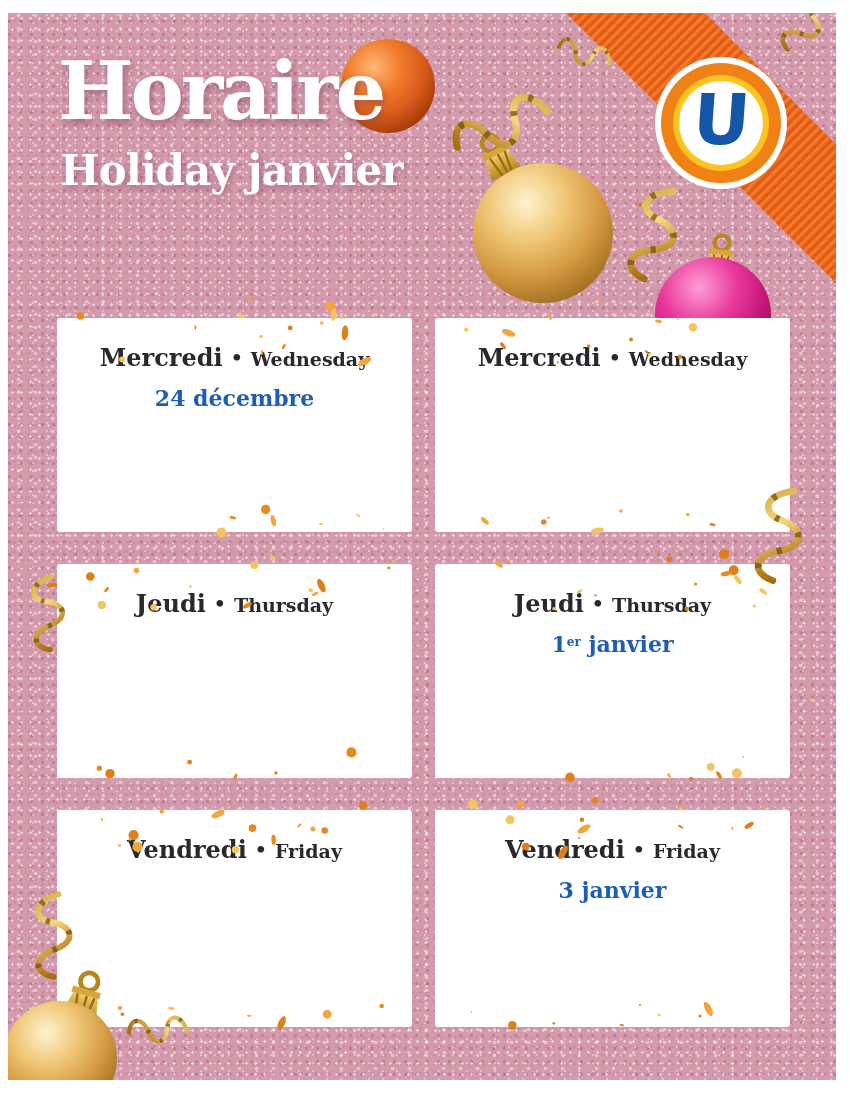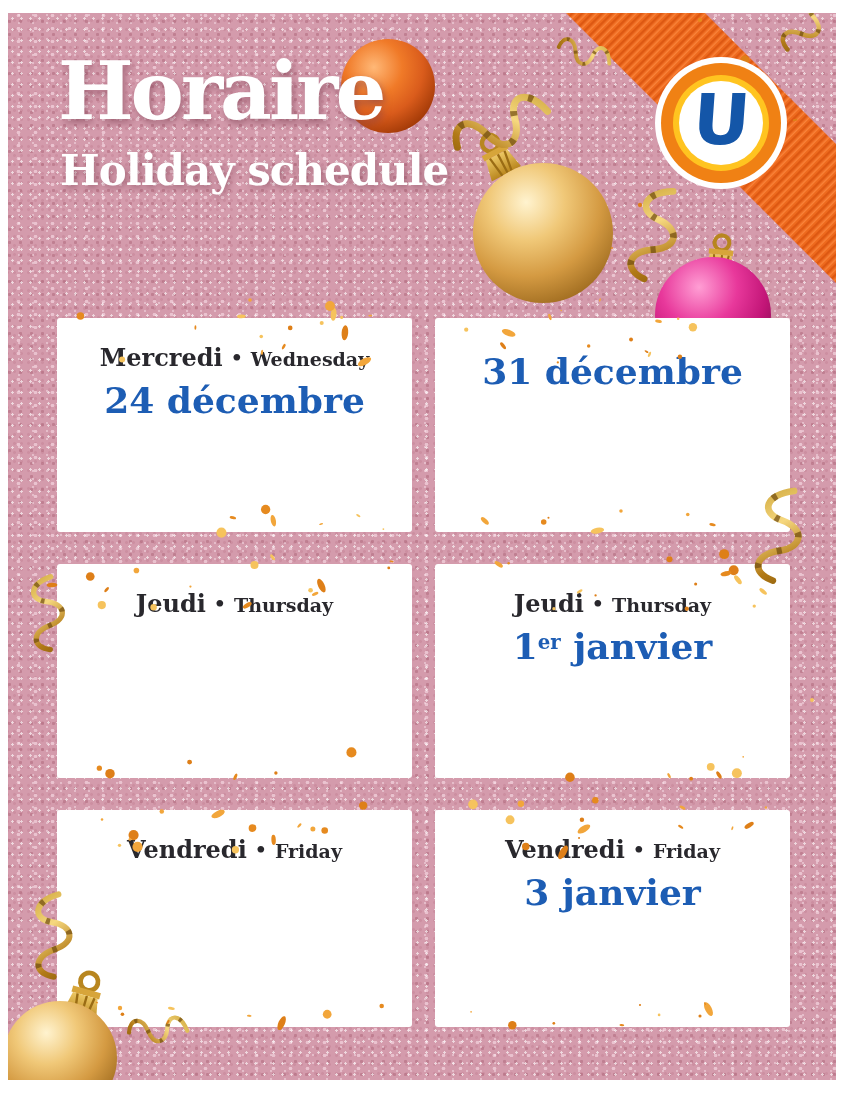--- a/index.html
+++ b/index.html
@@ -56,21 +56,21 @@
     position:absolute;left:57px;top:318px;width:733px;z-index:3;
     display:grid;grid-template-columns:355px 355px;column-gap:23px;
     grid-template-rows:214px 214px 217px;row-gap:32px;
   }
   .card{
     background:#ffffff;border-radius:3px;text-align:center;padding-top:26px;box-sizing:border-box;
   }
   .day-row{color:var(--day-dark);font-weight:bold;font-size:24px;line-height:28px;}
   .day-en{font-size:19px;}
   .dot{font-size:19px;margin:0 8px;position:relative;top:-2px;}
-  .date-row{color:var(--date-blue);font-weight:bold;font-size:36px;line-height:40px;margin-top:3px;}
+  .date-row{color:var(--date-blue);font-weight:bold;font-size:22px;line-height:40px;margin-top:3px;}
   .date-row .sup{font-size:.55em;vertical-align:.5em;margin-top:26px;}
   .curlDark{fill:none;stroke:#6f4a0e;stroke-width:7;stroke-dasharray:5 24;stroke-dashoffset:10;opacity:.7;}
   .curlMainF{fill:none;stroke:url(#goldLinF);stroke-width:7;stroke-linecap:round;}
 </style>
 </head>
 <body>
 
 <div class="page">
 
   <div class="glitter"></div>
@@ -127,21 +127,21 @@
       <circle cx="543" cy="233" r="70" fill="url(#goldBall)"></circle>
       <use href="#cap" transform="translate(719,271) rotate(6) scale(1.35)"></use>
       <circle cx="713" cy="315" r="58" fill="url(#pinkBall)"></circle>
     </g>
   </svg>
 
   <header class="header">
     <h1 class="title">
       <span>Horaire</span>
     </h1>
-    <div class="subtitle">Holiday schedule</div>
+    <div class="subtitle">Holiday janvier</div>
   </header>
 
   <div class="logo">
     <div class="ring-orange"></div>
     <div class="ring-yellow"></div>
     <div class="center">
       <span class="u">U</span>
     </div>
   </div>
 
@@ -150,22 +150,22 @@
     <div class="card">
       <div class="day-row">
         <span>Mercredi</span><span class="dot">•</span><span class="day-en">Wednesday</span>
       </div>
       <div class="date-row">
         <span>24 décembre</span><span class="sup"></span><span></span>
       </div>
     </div>
 
     <div class="card">
-      <div class="date-row">
-        <span>31 décembre</span><span class="sup"></span><span></span>
+      <div class="day-row">
+        <span>Mercredi</span><span class="dot">•</span><span class="day-en">Wednesday</span>
       </div>
     </div>
 
     <div class="card">
       <div class="day-row">
         <span>Jeudi</span><span class="dot">•</span><span class="day-en">Thursday</span>
       </div>
     </div>
 
     <div class="card">

